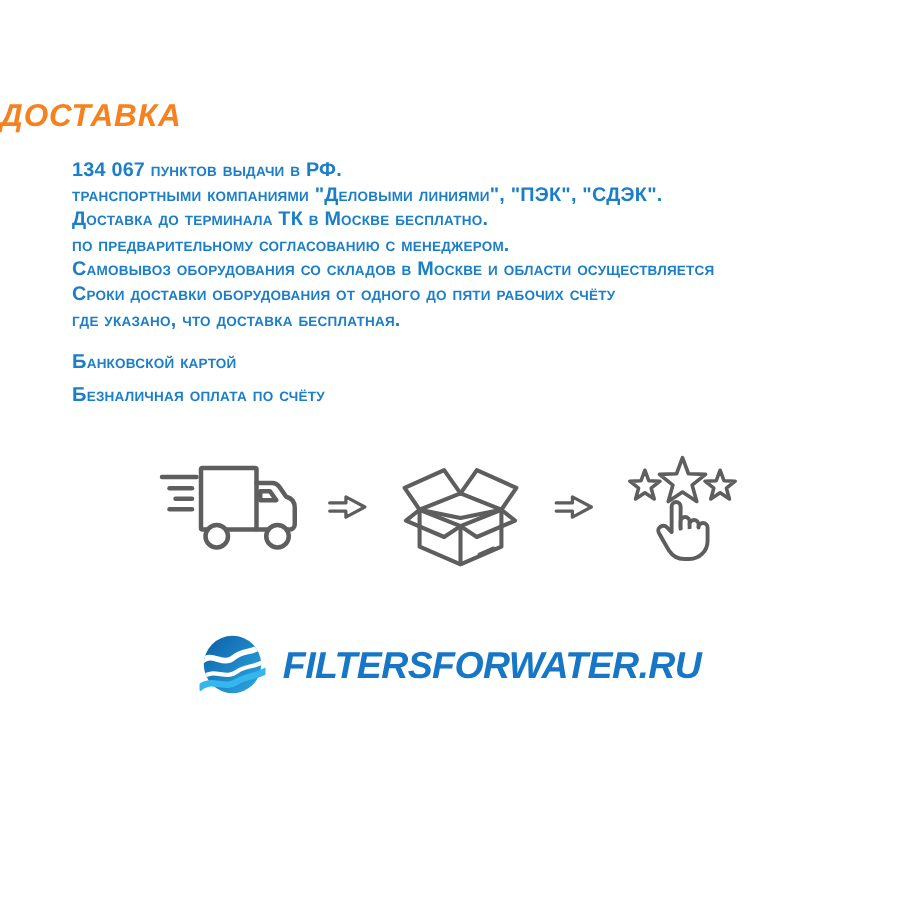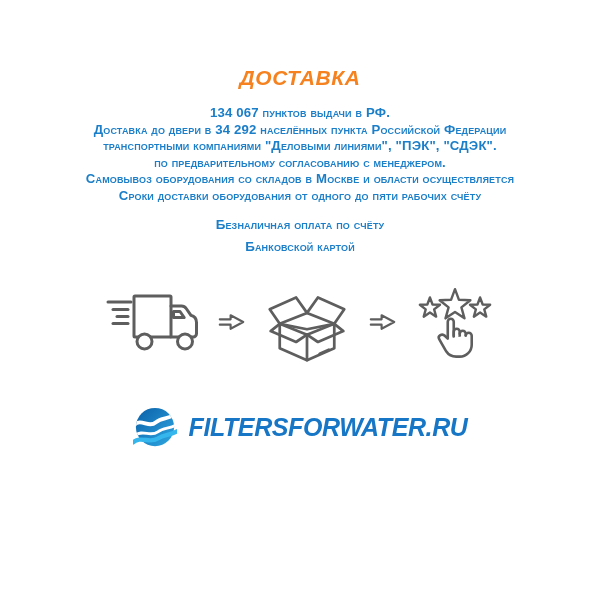--- a/index.html
+++ b/index.html
@@ -1,28 +1,28 @@
 <!DOCTYPE html>
 <html><head>
 <meta charset="utf-8">
 <style>
   html,body{margin:0;padding:0;}
   body{width:600px;height:600px;background:#ffffff;overflow:hidden;}
   .page{
     width:600px;height:600px;background:#fff;
     font-family:"Liberation Sans",sans-serif;
-    text-align:center;position:relative;
+    text-align:left;position:relative;
   }
   .section-title{
     color:#F5821F;font-size:21px;font-weight:bold;font-style:italic;
     letter-spacing:0.6px;margin:0;line-height:24px;
   }
   .delivery-title{padding-top:66px;}
   .payment-title{margin-top:24px;}
-  .text-block{margin-top:15px;}
+  .text-block{margin-top:15px;margin-left:48px;}
   .payment-block{margin-top:9px;}
   .text-line{
     color:#1B7EC8;font-size:13.2px;line-height:16.6px;
     font-variant:small-caps;font-weight:bold;letter-spacing:0.15px;
   }
   .payment-line{line-height:22px;font-size:13.4px;}
   .icons-row{
     margin-top:22px;display:flex;justify-content:center;
     align-items:center;gap:20px;height:84px;
   }
@@ -38,31 +38,32 @@
 </style>
 </head>
 <body>
 
 <div class="page">
 
   <h2 class="section-title delivery-title">ДОСТАВКА</h2>
 
   <div class="text-block">
       <div class="text-line">134 067 пунктов выдачи в РФ.</div>
-      <div class="text-line">Доставка до двери в 34 292 населённых пункта Российской Федерации</div>
       <div class="text-line">транспортными компаниями "Деловыми линиями", "ПЭК", "СДЭК".</div>
+      <div class="text-line">Доставка до терминала ТК в Москве бесплатно.</div>
       <div class="text-line">по предварительному согласованию с менеджером.</div>
       <div class="text-line">Самовывоз оборудования со складов в Москве и области осуществляется</div>
       <div class="text-line">Сроки доставки оборудования от одного до пяти рабочих счёту</div>
+      <div class="text-line">где указано, что доставка бесплатная.</div>
     </div>
 
 
   <div class="text-block payment-block">
+      <div class="text-line payment-line">Банковской картой</div>
       <div class="text-line payment-line">Безналичная оплата по счёту</div>
-      <div class="text-line payment-line">Банковской картой</div>
     </div>
 
   <div class="icons-row">
 
     <svg width="92" height="62" viewBox="0 0 92 62" aria-hidden="true">
       <g fill="none" stroke="#5e5e5e" stroke-width="3" stroke-linecap="round" stroke-linejoin="round">
         <line x1="2" y1="11" x2="25" y2="11"></line>
         <line x1="7" y1="18.5" x2="22" y2="18.5"></line>
         <line x1="11" y1="25.5" x2="22" y2="25.5"></line>
         <line x1="7" y1="32.5" x2="22" y2="32.5"></line>

